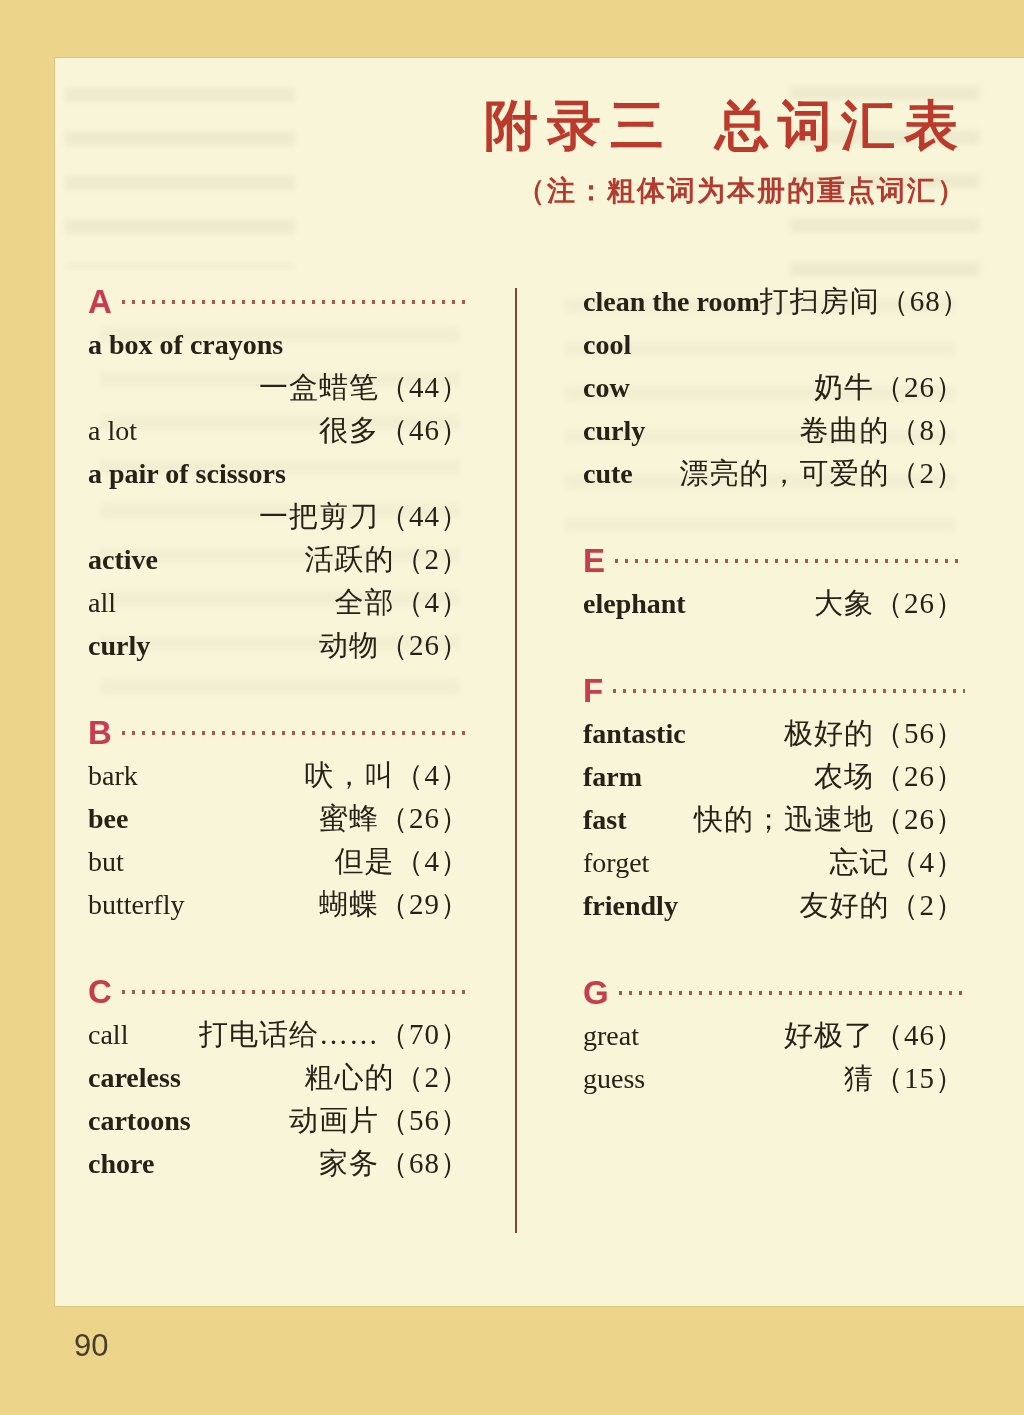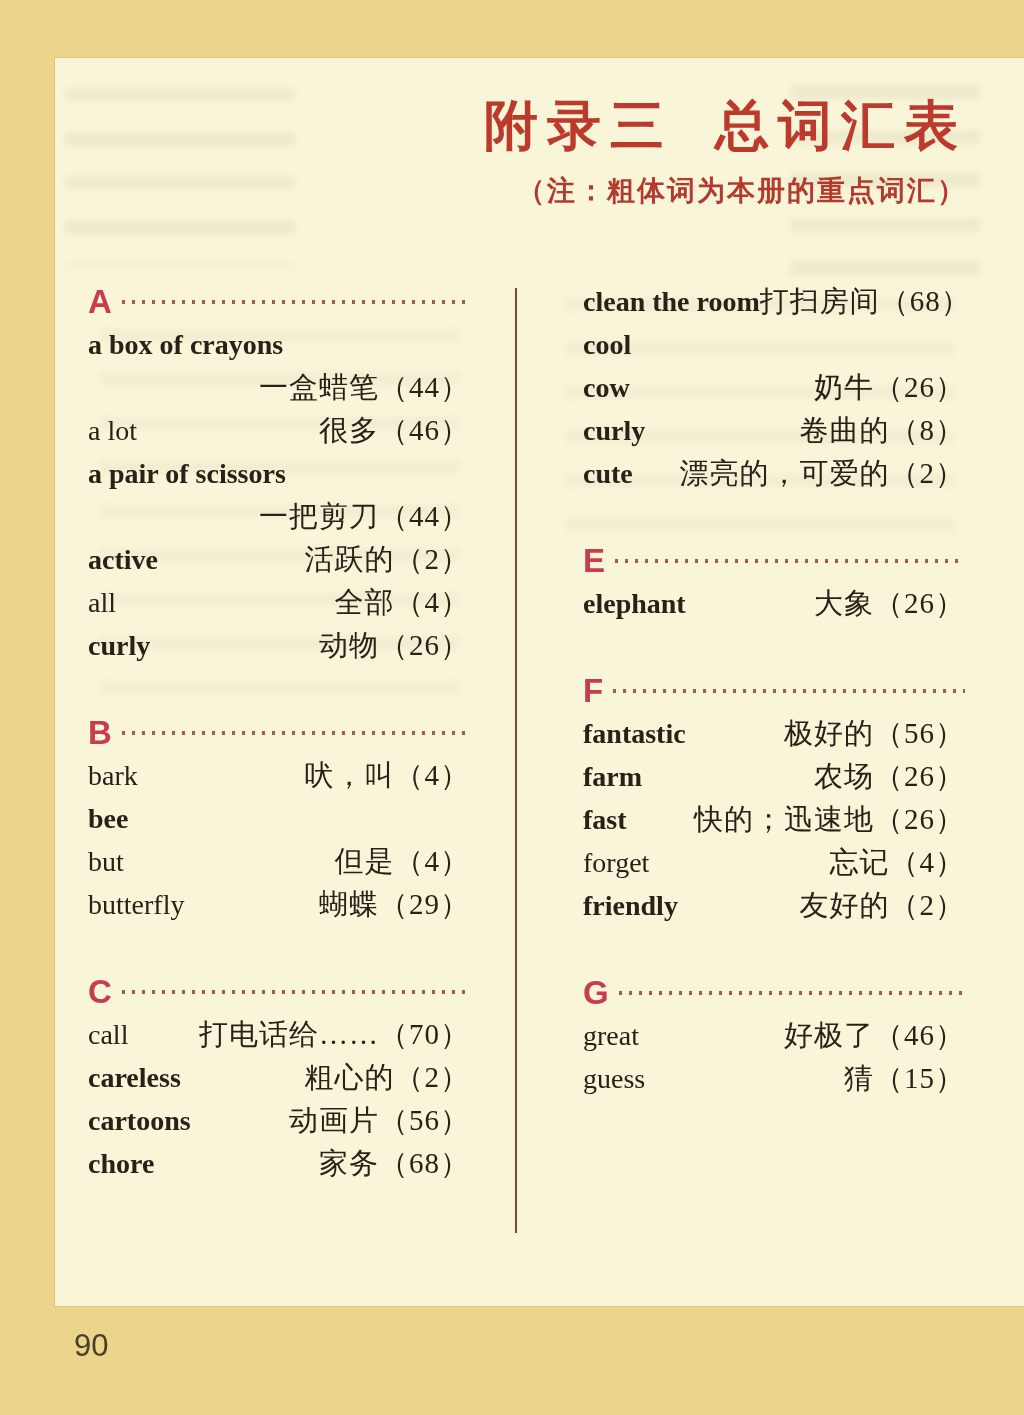--- a/index.html
+++ b/index.html
@@ -123,20 +123,21 @@
       <div class="sec-head">
         <span class="letter">B</span>
         <div class="lead"></div>
       </div>
       <div class="row">
         <span class="en">bark</span>
         <span class="zh">吠，叫（4）</span>
       </div>
       <div class="row">
         <span class="en b">bee</span>
+        <span class="zh">蜜蜂（26）</span>
       </div>
       <div class="row">
         <span class="en">but</span>
         <span class="zh">但是（4）</span>
       </div>
       <div class="row">
         <span class="en">butterfly</span>
         <span class="zh">蝴蝶（29）</span>
       </div>
     </div>

